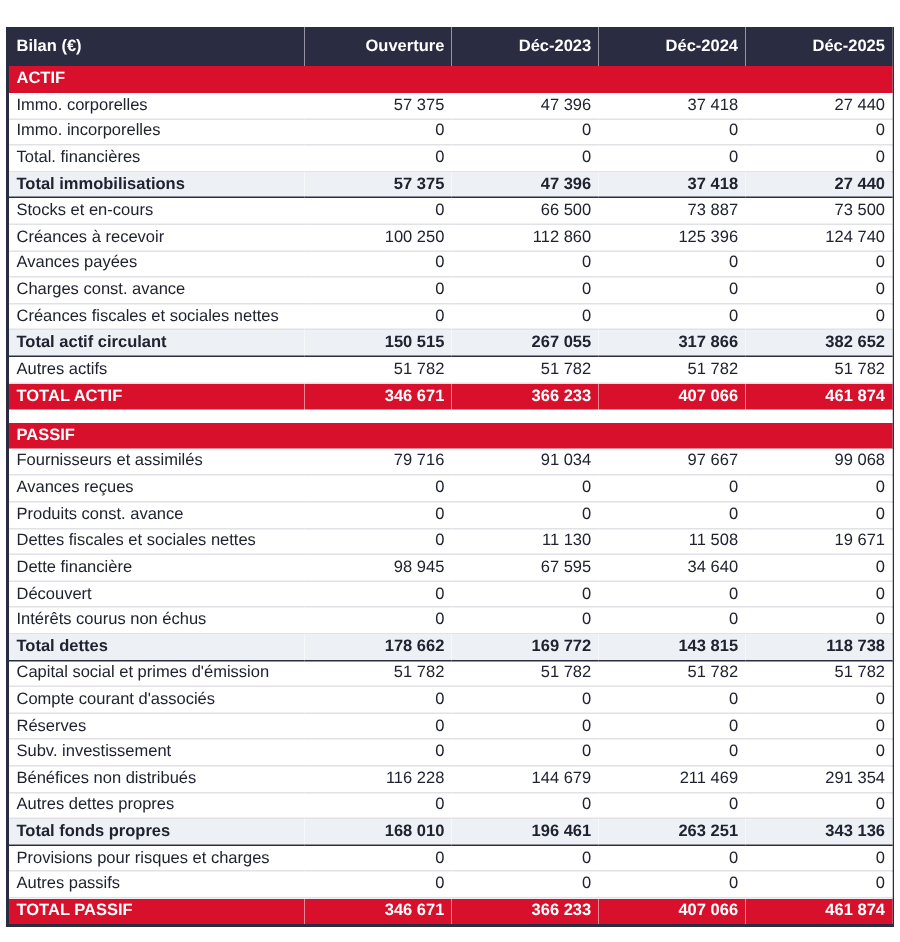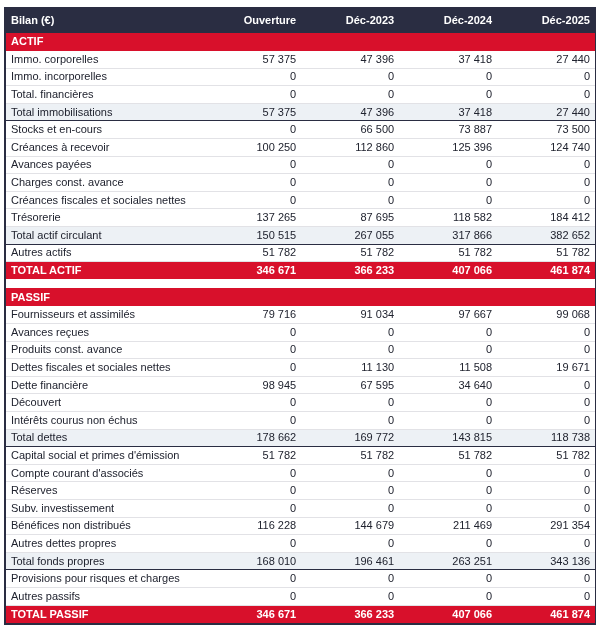--- a/index.html
+++ b/index.html
@@ -9,21 +9,21 @@
     --grid: #e2e2e6;
     --text: #20232f;
   }
   * { box-sizing: border-box; }
   html, body { margin: 0; padding: 0; background: #ffffff; }
   body {
     width: 600px; height: 628px;
     font-family: "Liberation Sans", "DejaVu Sans", sans-serif;
     color: var(--text);
   }
-  .sheet { width: 600px; height: 628px; padding: 7px 4px 4px 4px; background: #fff; }
+  .sheet { width: 600px; height: 628px; padding: 18px 4px 4px 4px; background: #fff; }
   .tbl-wrap {
     border-left: 2px solid var(--navy);
     border-right: 1px solid var(--navy);
     border-bottom: 2px solid var(--navy);
   }
   table {
     width: 100%;
     border-collapse: collapse;
     table-layout: fixed;
     font-size: 11px;
@@ -46,21 +46,21 @@
   tbody td {
     height: 17.6px;
     padding: 0 5px;
     white-space: nowrap;
     overflow: hidden;
     background: #fff;
   }
   tr.data td { border-bottom: 1px solid var(--grid); }
   tr.subtotal td {
     background: var(--subtotal-bg);
-    font-weight: normal;
+    font-weight: bold;
     border-top: 1.5px solid var(--navy);
     border-bottom: 1.5px solid var(--navy);
   }
   tr.section td, tr.total td {
     background: var(--red);
     color: #ffffff;
     font-weight: bold;
   }
   tr.total td { border-top: 1.5px solid var(--navy); }
   tr.spacer td { height: 9px; padding: 0; background: #fff; }
@@ -147,27 +147,20 @@
             <td class="num">0</td>
             <td class="num">0</td>
           </tr>
           <tr class="data">
             <td class="label">Créances fiscales et sociales nettes</td>
             <td class="num">0</td>
             <td class="num">0</td>
             <td class="num">0</td>
             <td class="num">0</td>
           </tr>
-          <tr class="data">
-            <td class="label">Trésorerie</td>
-            <td class="num">137 265</td>
-            <td class="num">87 695</td>
-            <td class="num">118 582</td>
-            <td class="num">184 412</td>
-          </tr>
           <tr class="subtotal">
             <td class="label">Total actif circulant</td>
             <td class="num">150 515</td>
             <td class="num">267 055</td>
             <td class="num">317 866</td>
             <td class="num">382 652</td>
           </tr>
           <tr class="data">
             <td class="label">Autres actifs</td>
             <td class="num">51 782</td>

